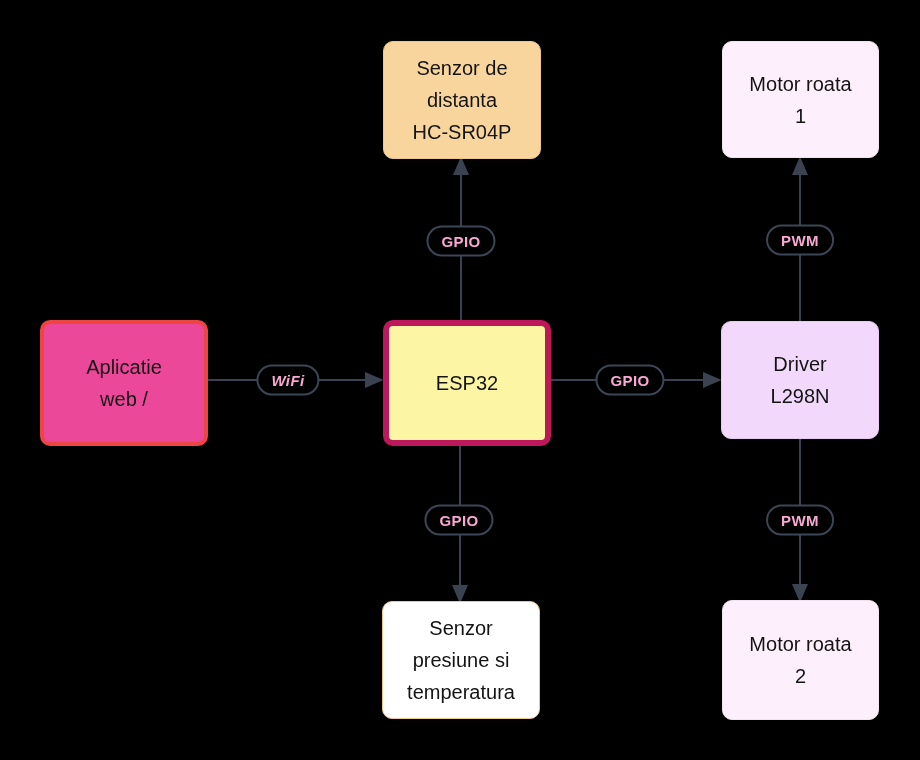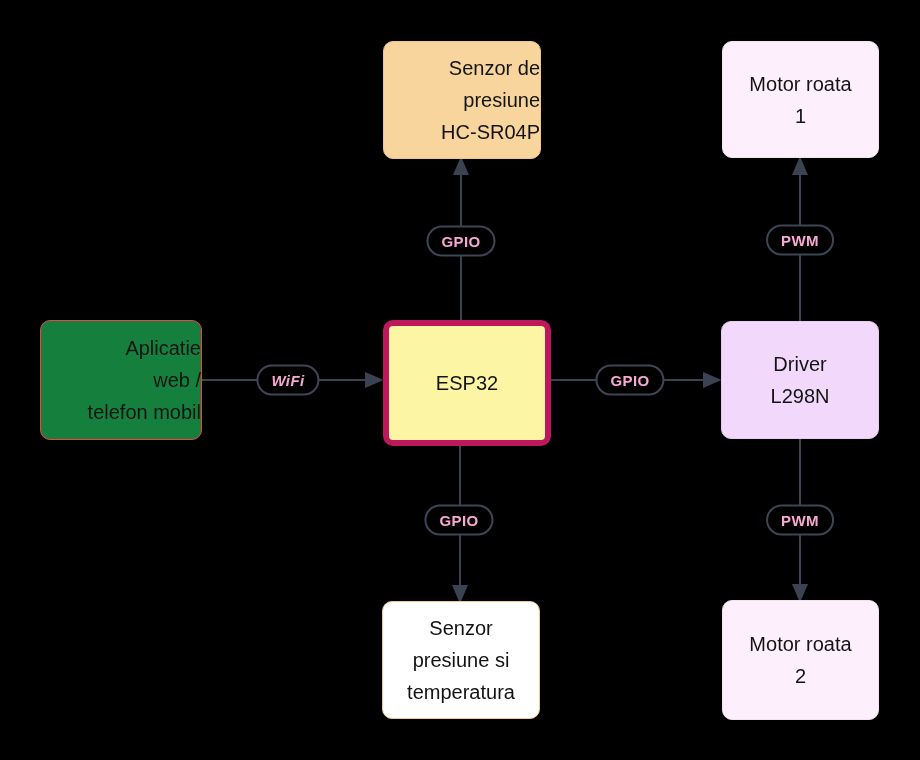--- a/index.html
+++ b/index.html
@@ -29,29 +29,29 @@
     flex-direction: column;
     justify-content: center;
     align-items: center;
     text-align: center;
     color: #141414;
     font-size: 20px;
     line-height: 32px;
   }
   .node-app {
     left: 40px;  top: 320px;  width: 160px; height: 118px;
-    background: #15803d; border: 1px solid #ef4444; align-items: flex-end;
+    background: #ec4899; border: 4px solid #ef4444;
   }
   .node-esp32 {
     left: 383px; top: 320px;  width: 156px; height: 114px;
     background: #fcf5a3; border: 6px solid #be185d;
   }
   .node-sensor-distance {
     left: 383px; top: 41px;   width: 156px; height: 116px;
-    background: #f8d59d; border: 1px solid #edc78d; align-items: flex-end;
+    background: #f8d59d; border: 1px solid #edc78d;
   }
   .node-sensor-pressure {
     left: 382px; top: 601px;  width: 156px; height: 116px;
     background: #ffffff; border: 1px solid #edc78d;
   }
   .node-driver {
     left: 721px; top: 321px;  width: 156px; height: 116px;
     background: #f2d9fb; border: 1px solid #e7c9f3; align-items: center;
   }
   .node-motor1 {
@@ -112,33 +112,32 @@
 
   <div class="pill pill-wifi">WiFi</div>
   <div class="pill pill-gpio-distance">GPIO</div>
   <div class="pill pill-gpio-driver">GPIO</div>
   <div class="pill pill-gpio-pressure">GPIO</div>
   <div class="pill pill-pwm-motor1">PWM</div>
   <div class="pill pill-pwm-motor2">PWM</div>
 
   <div class="node node-sensor-distance">
     <div>Senzor de</div>
-    <div>presiune</div>
+    <div>distanta</div>
     <div>HC-SR04P</div>
   </div>
 
   <div class="node node-motor1">
     <div>Motor roata</div>
     <div>1</div>
   </div>
 
   <div class="node node-app">
     <div>Aplicatie</div>
     <div>web /</div>
-    <div>telefon mobil</div>
   </div>
 
   <div class="node node-esp32">
     <div>ESP32</div>
   </div>
 
   <div class="node node-driver">
     <div>Driver</div>
     <div>L298N</div>
   </div>

